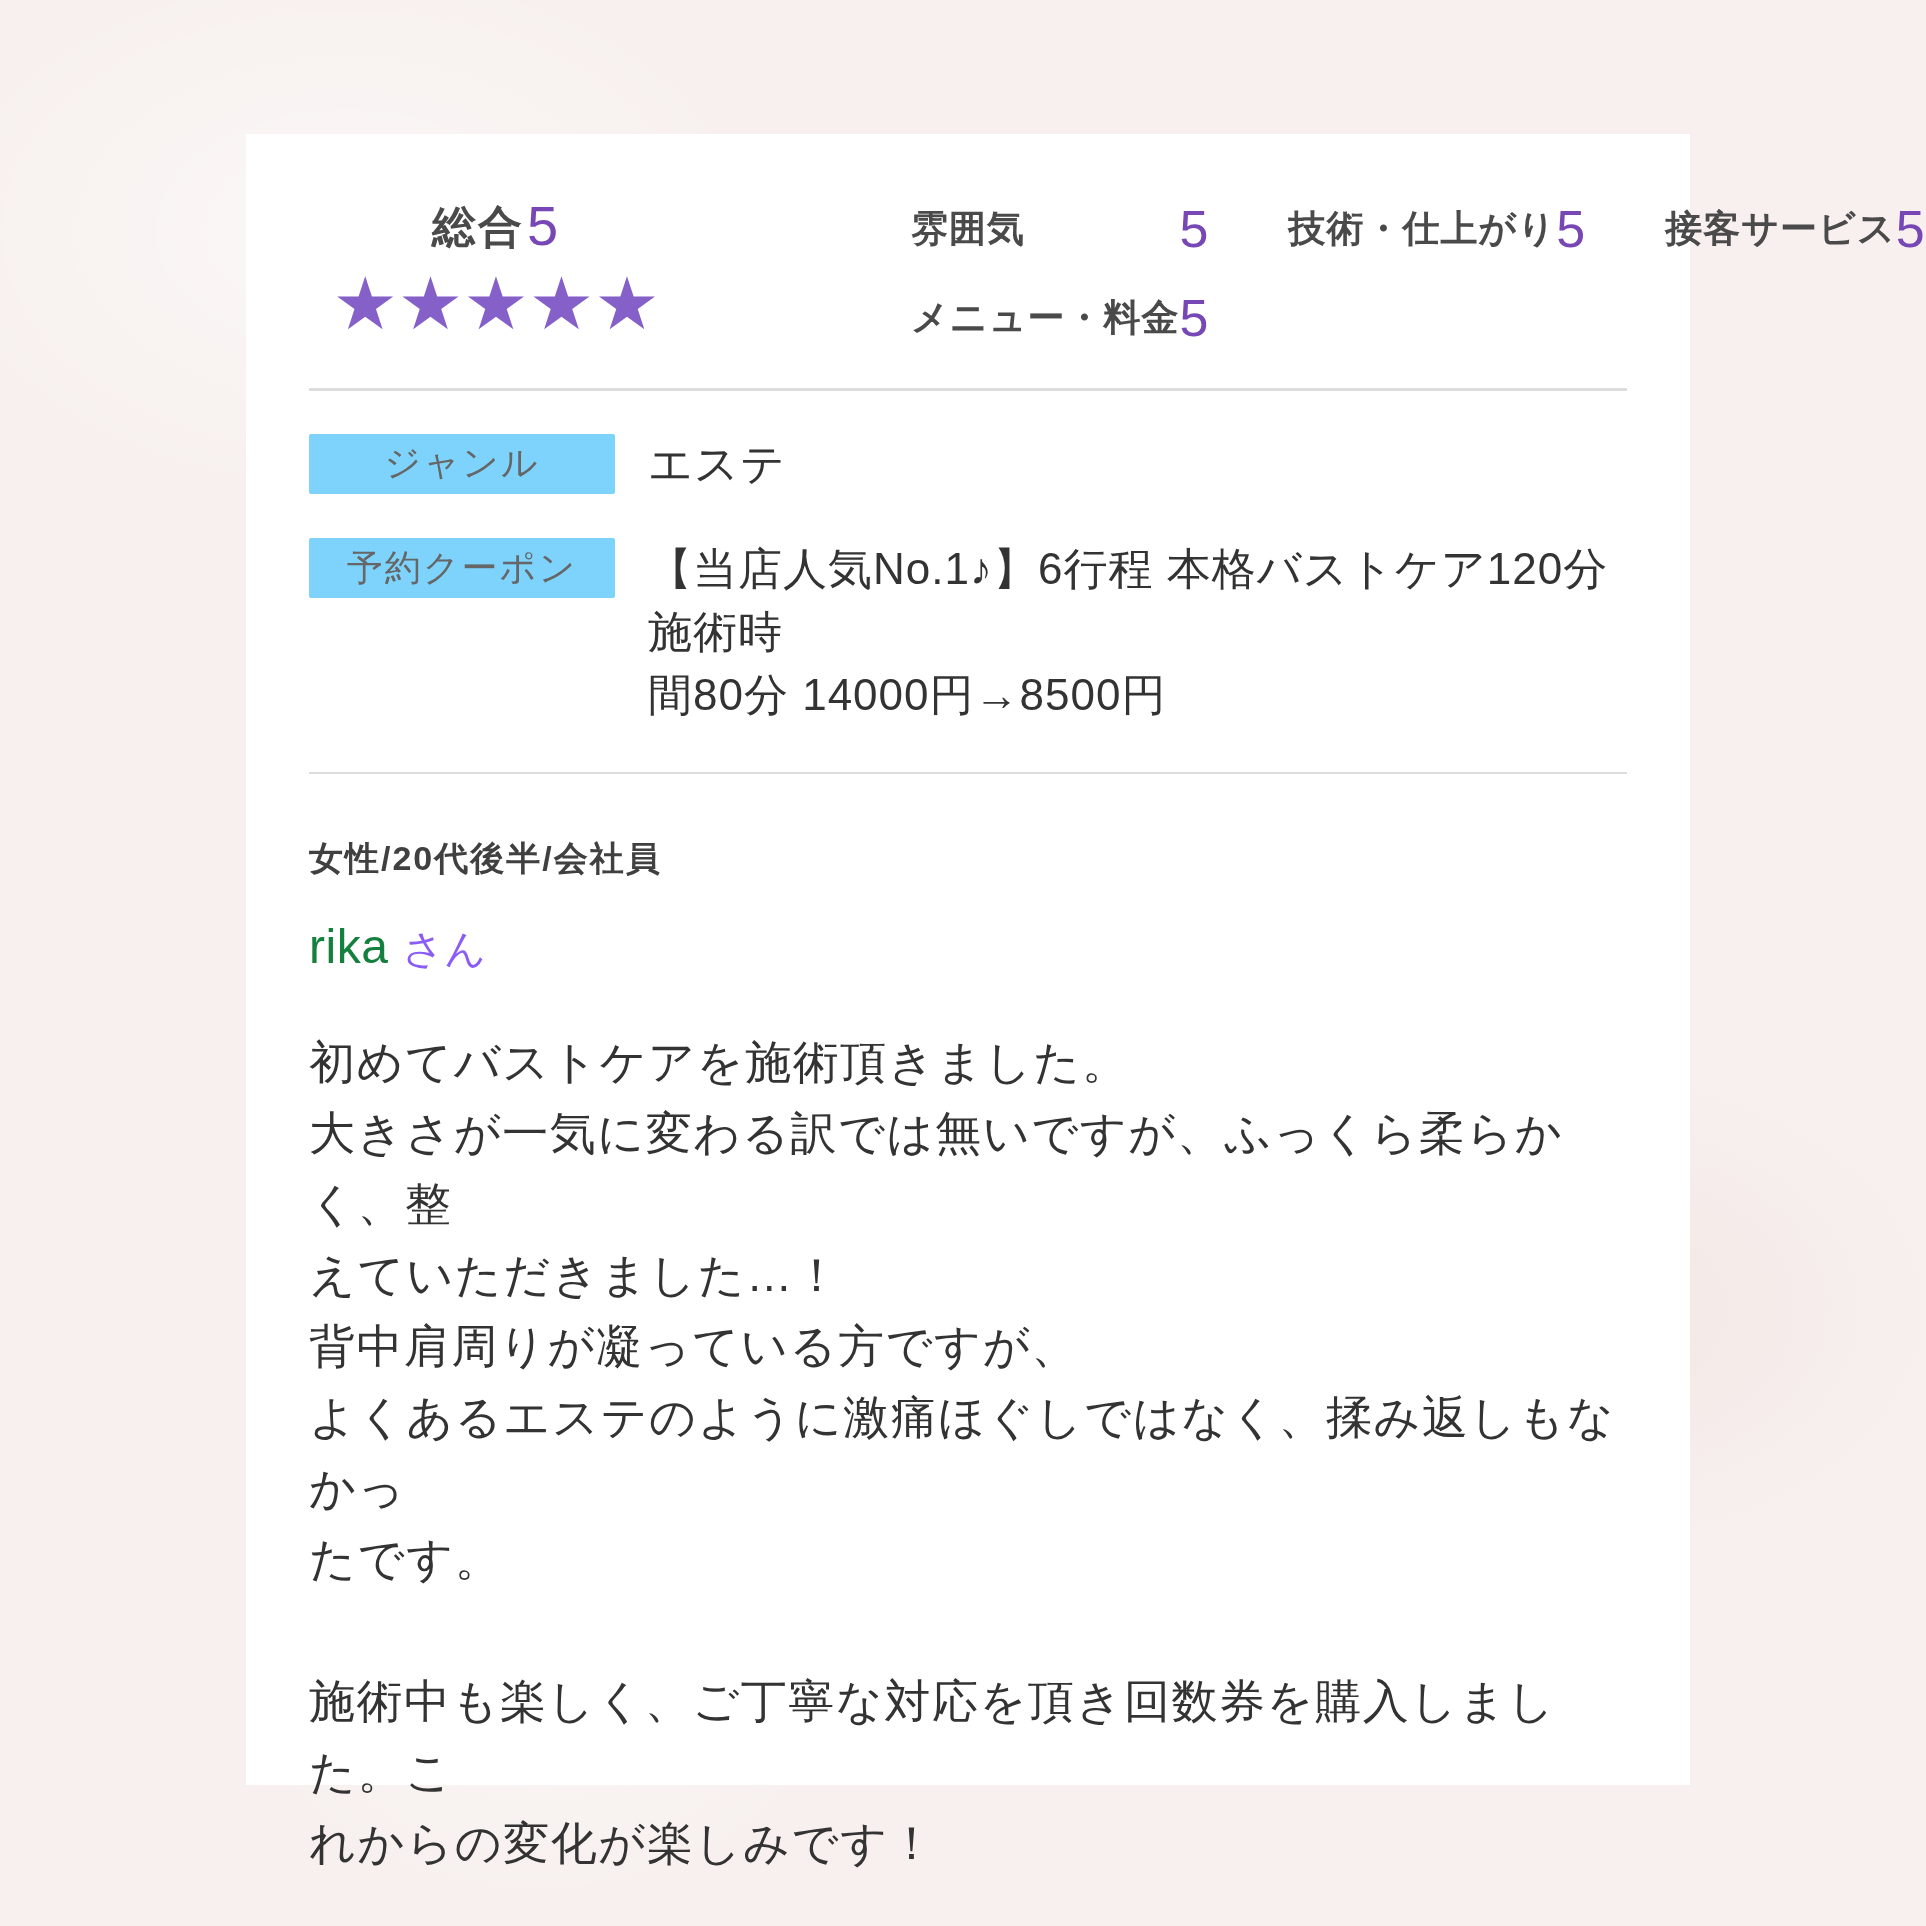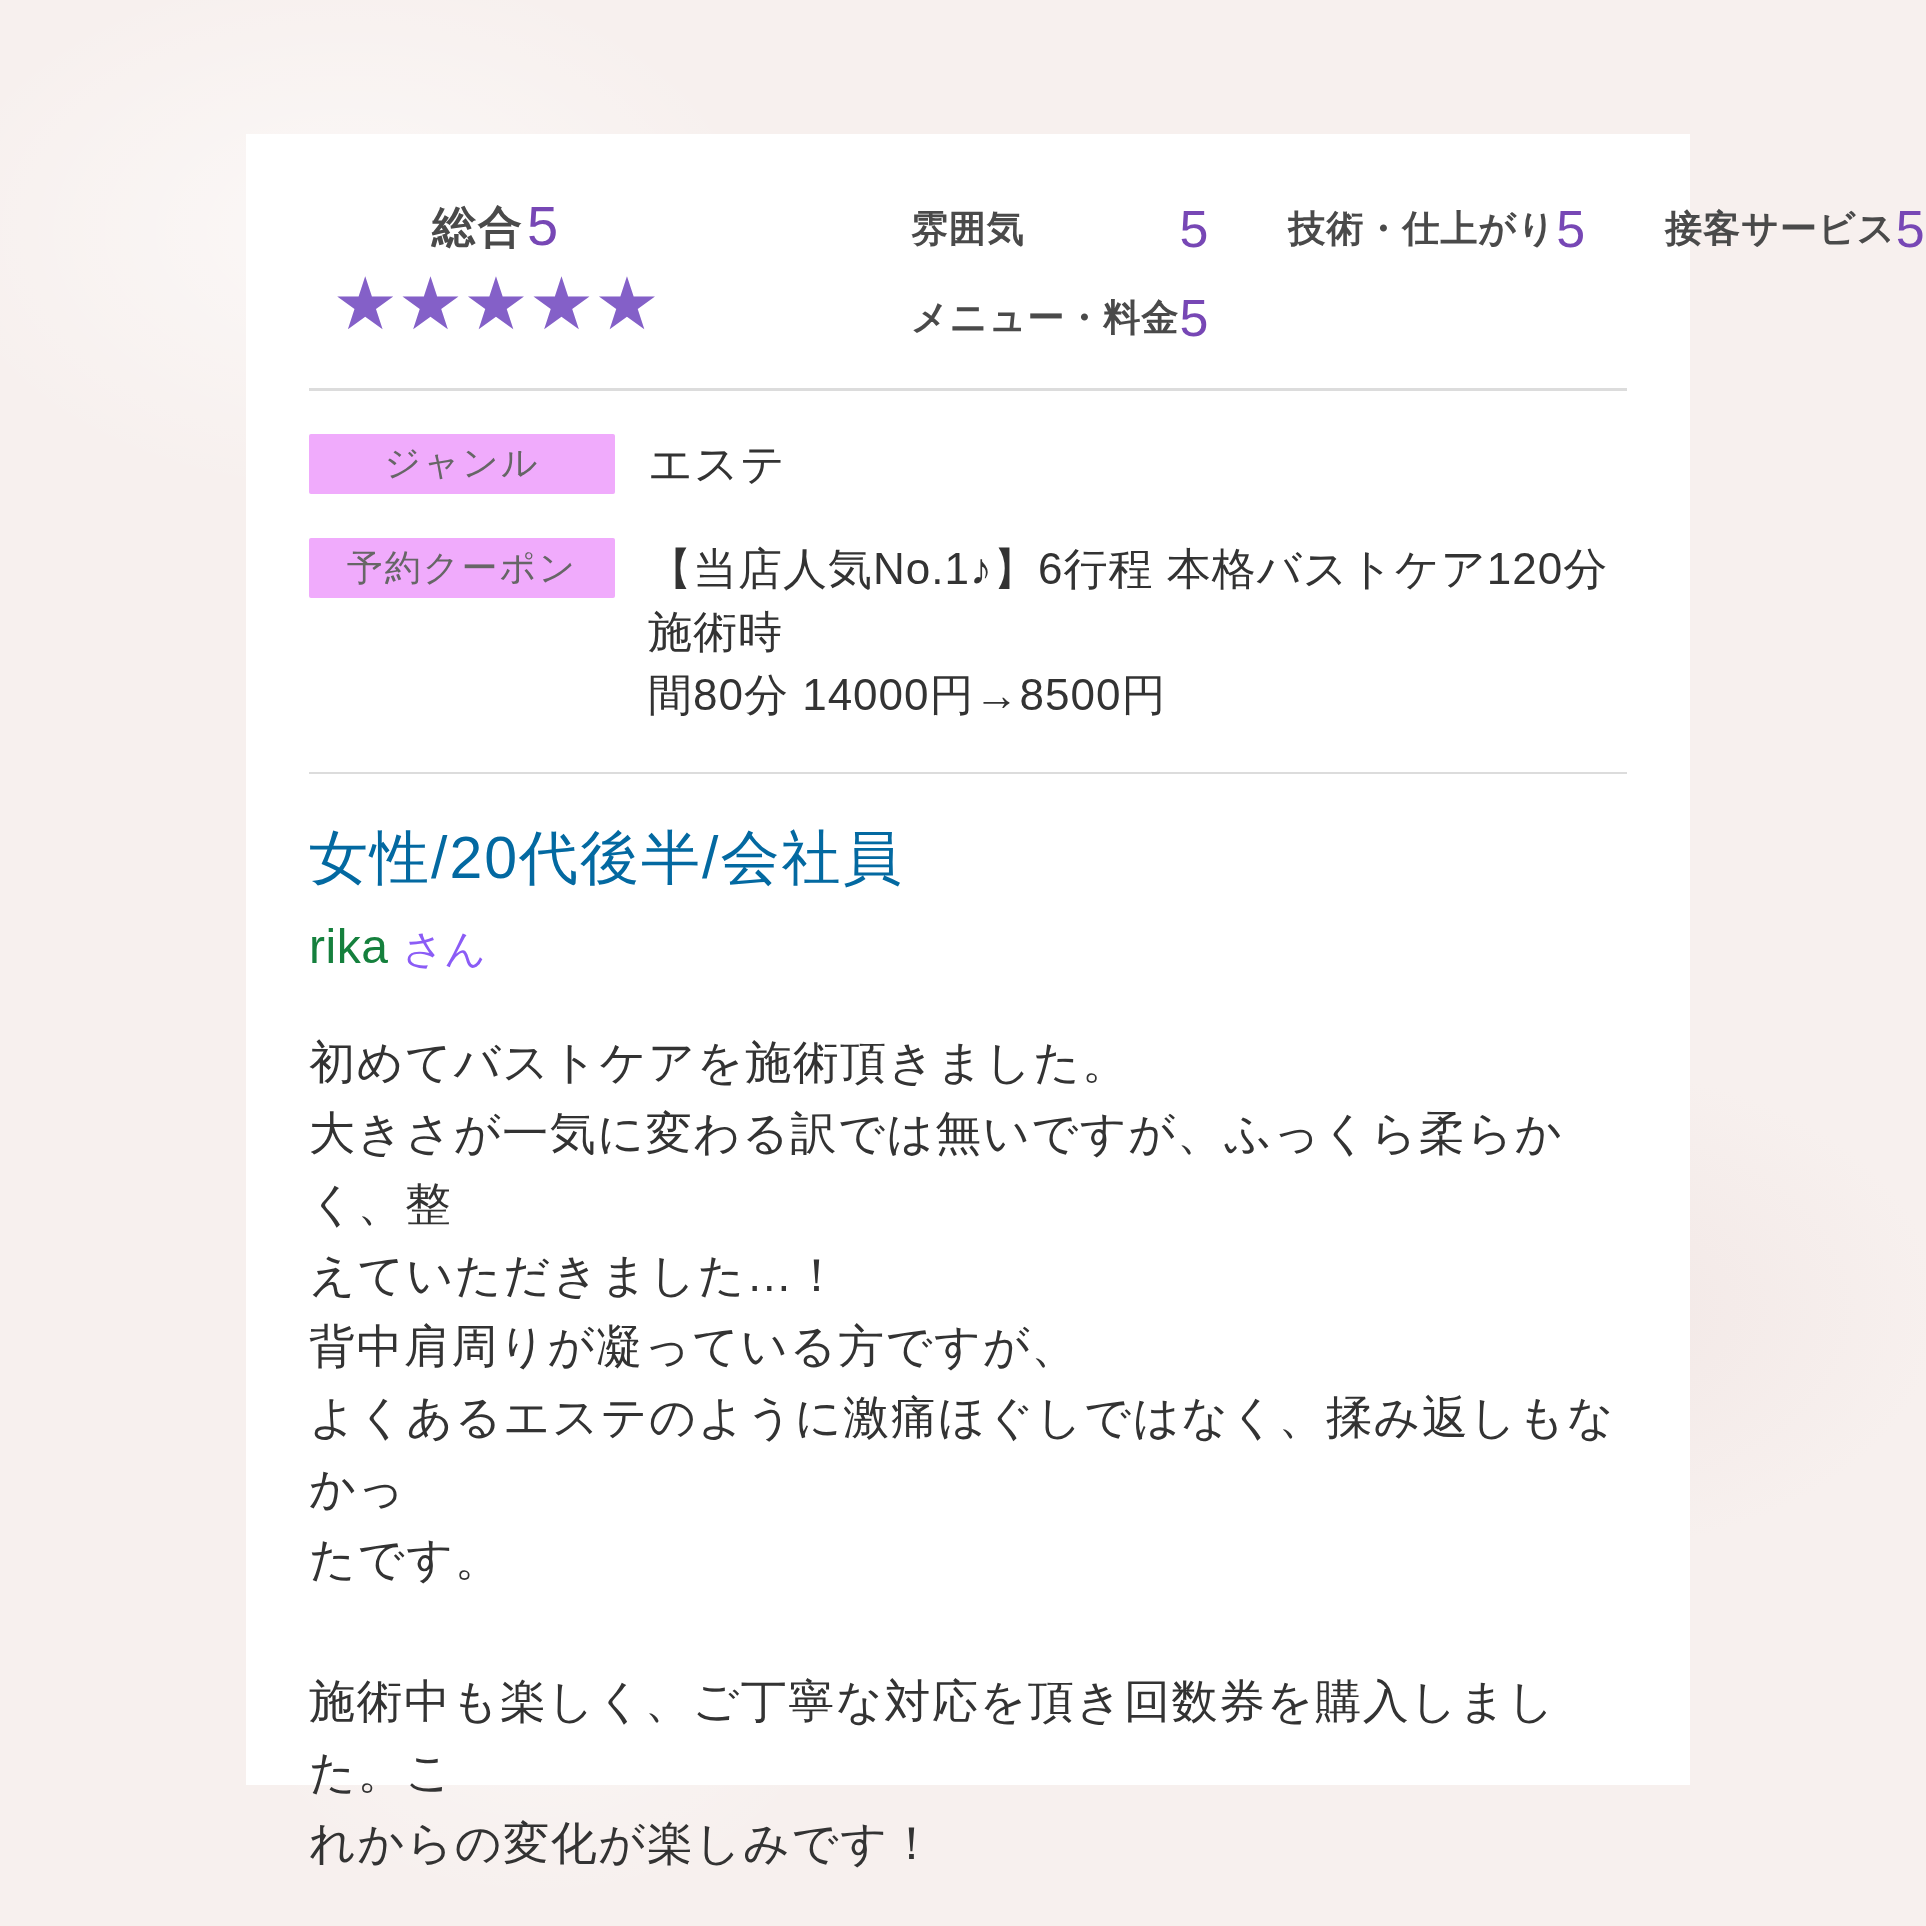--- a/index.html
+++ b/index.html
@@ -101,21 +101,21 @@
   
   .detail-row {
     display: flex;
     align-items: flex-start;
     margin-top: 43px;
   }
   .detail-badge {
     flex: 0 0 306px;
     width: 306px;
     height: 60px;
-    background: #f0abfc;
+    background: #7dd3fc;
     border-radius: 2px;
     display: flex;
     align-items: center;
     justify-content: center;
     font-size: 36px;
     color: #666666;
     letter-spacing: 2px;
   }
   .detail-value {
     flex: 1 1 auto;
@@ -123,24 +123,25 @@
     font-size: 44px;
     line-height: 63px;
     color: #333333;
     letter-spacing: 1px;
     white-space: pre-line;
     margin-top: -1.5px;
   }
   
   .profile-line {
     margin-top: 59px;
-    font-size: 59px;
+    font-size: 34px;
     line-height: 50px;
-    color: #0369a1;
+    color: #404040;
     letter-spacing: 2px;
+    font-weight: bold;
   }
   .name-line {
     margin-top: 36px;
     line-height: 55px;
   }
   .reviewer-name {
     font-size: 48px;
     font-weight: 400;
     color: #15803d;
     letter-spacing: 0.5px;

